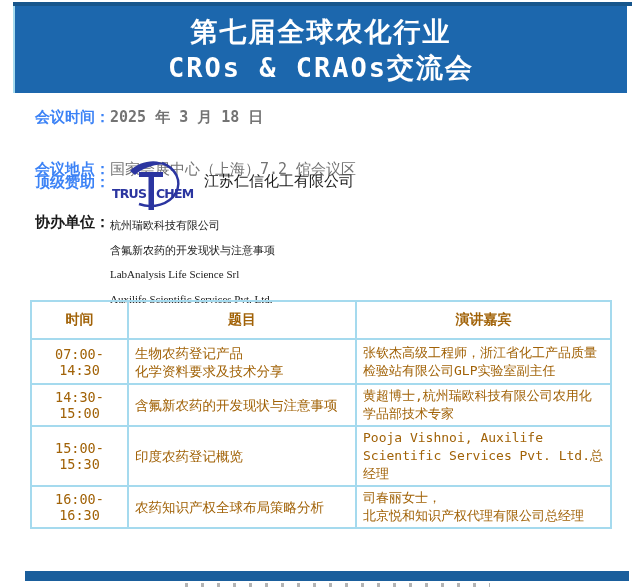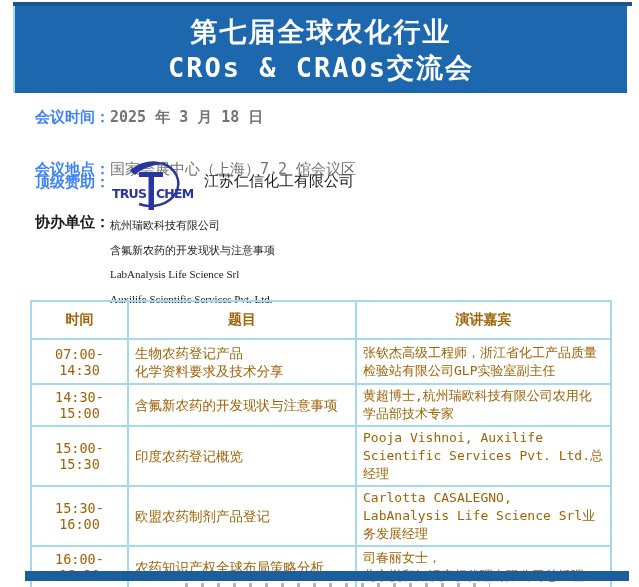--- a/index.html
+++ b/index.html
@@ -114,25 +114,20 @@
     <tr class="r2">
       <td class="time">14:30-15:00</td>
       <td class="topic">含氟新农药的开发现状与注意事项</td>
       <td class="speaker">黄超博士,杭州瑞欧科技有限公司农用化学品部技术专家</td>
     </tr>
     <tr class="r3">
       <td class="time">15:00-15:30</td>
       <td class="topic">印度农药登记概览</td>
       <td class="speaker">Pooja Vishnoi, Auxilife Scientific Services Pvt. Ltd.总经理</td>
     </tr>
-    <tr class="r4">
-      <td class="time">15:30-16:00</td>
-      <td class="topic">欧盟农药制剂产品登记</td>
-      <td class="speaker">Carlotta CASALEGNO, LabAnalysis Life Science Srl业务发展经理</td>
-    </tr>
     <tr class="r5">
       <td class="time">16:00-16:30</td>
       <td class="topic">农药知识产权全球布局策略分析</td>
       <td class="speaker">司春丽女士，
 北京悦和知识产权代理有限公司总经理</td>
     </tr>
 
   </tbody>
     </table>
 

